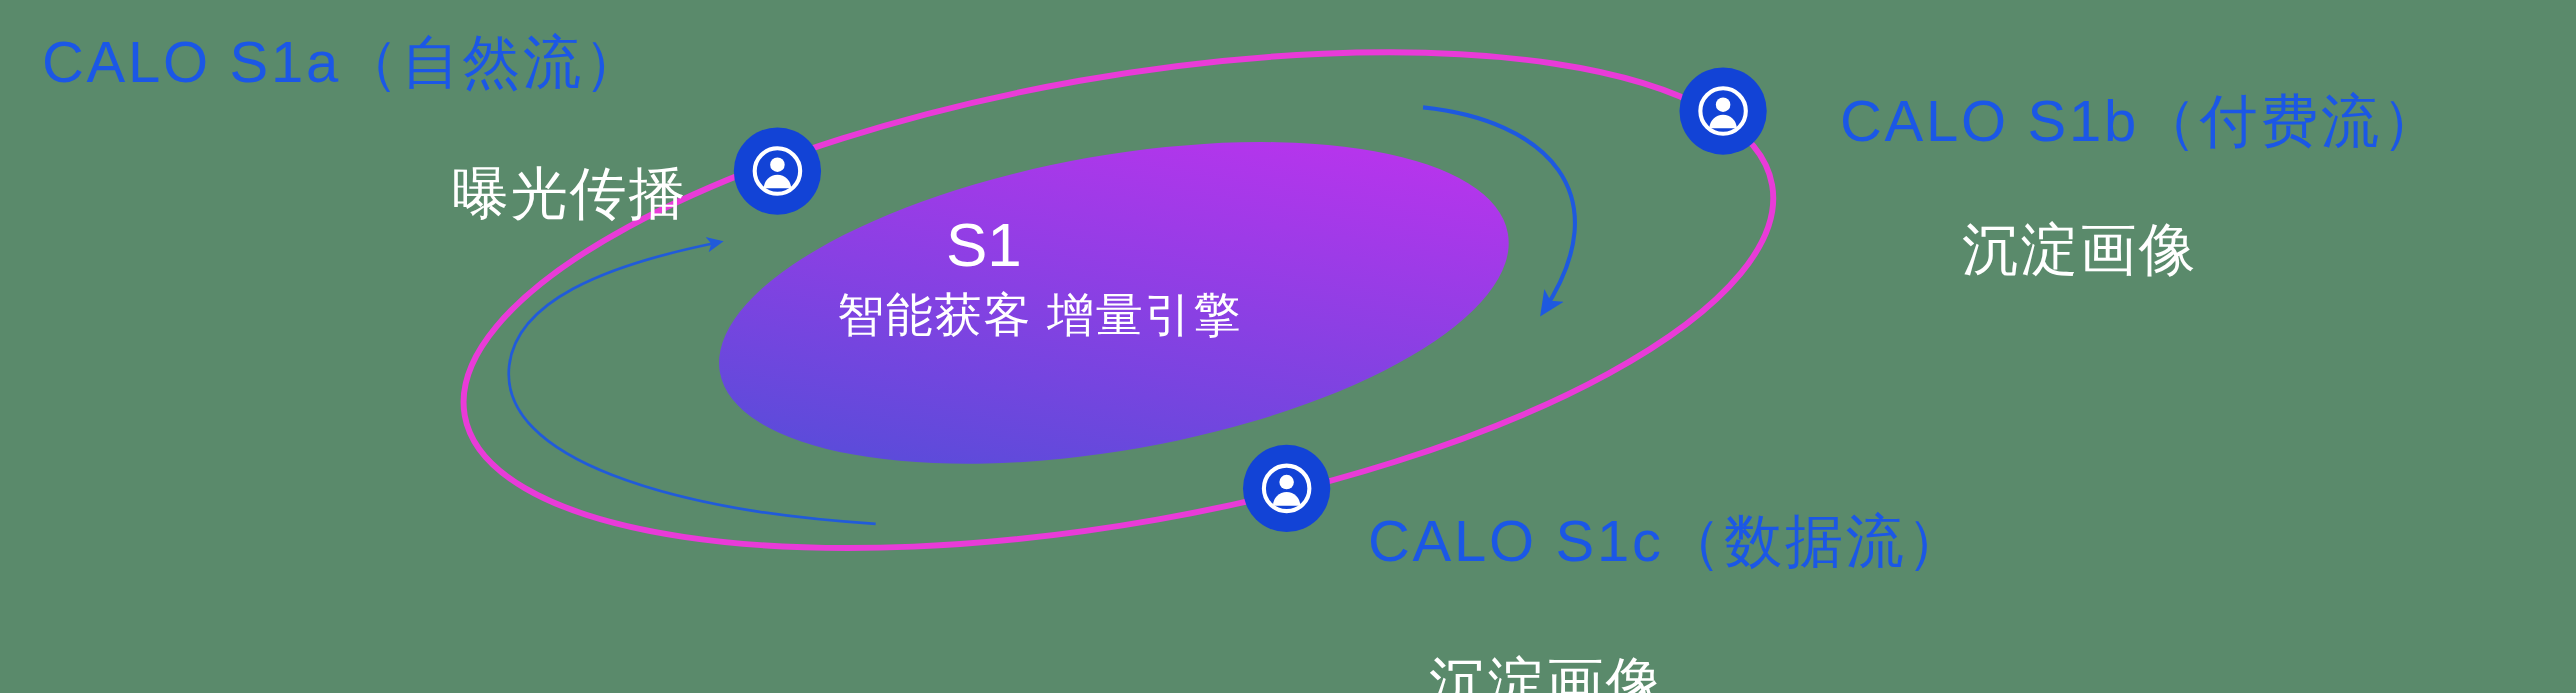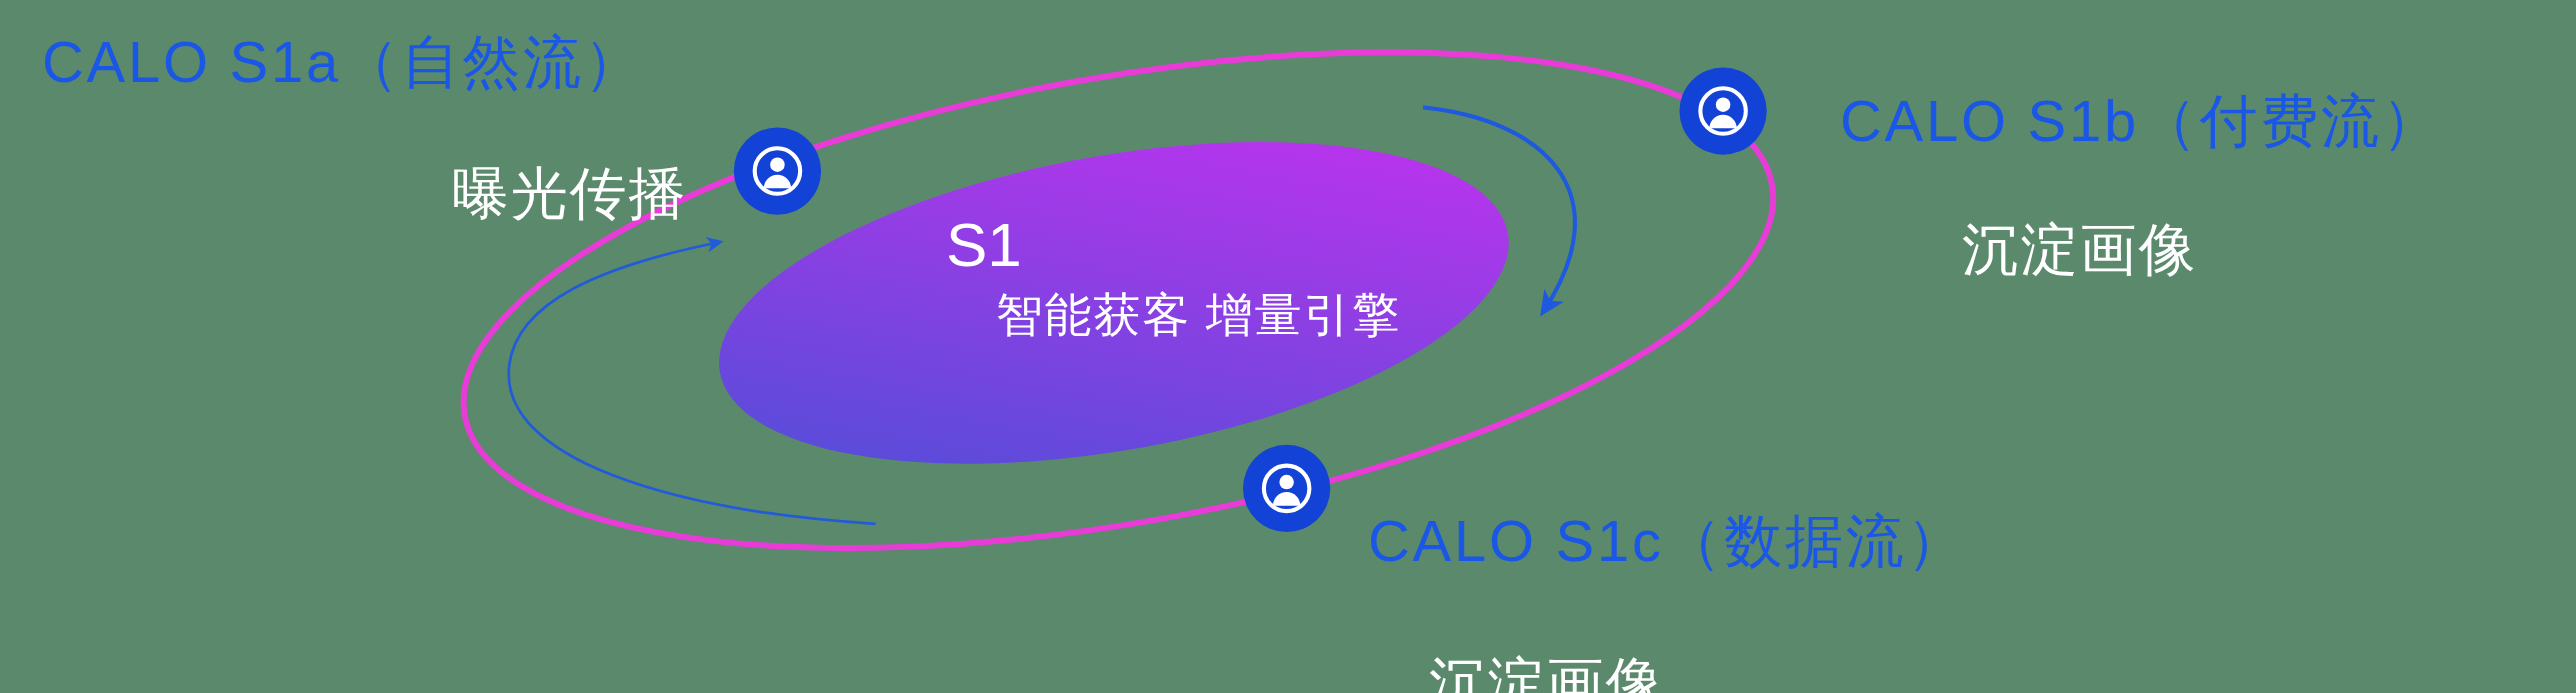--- a/index.html
+++ b/index.html
@@ -46,21 +46,21 @@
   .core-title {
     color: var(--text-white);
     font-size: 62px;
     font-weight: 500;
     width: 327px;
   }
   .core-subtitle {
     color: var(--text-white);
     font-size: 47px;
     font-weight: 400;
-    text-align: right;
+    text-align: left;
     width: 564px;
     letter-spacing: 1.8px;
   }
   
   .orbit  { fill: none; stroke: var(--orbit-magenta); stroke-width: 6.5; }
   .core   { fill: url(#coreGrad); }
   .g0     { stop-color: var(--gradient-start); }
   .g1     { stop-color: var(--gradient-end); }
   .arrow-l { fill: none; stroke: var(--arrow-blue); stroke-width: 3;   opacity: 0.9; }
   .arrow-r { fill: none; stroke: var(--arrow-blue); stroke-width: 4.5; opacity: 0.95; }

